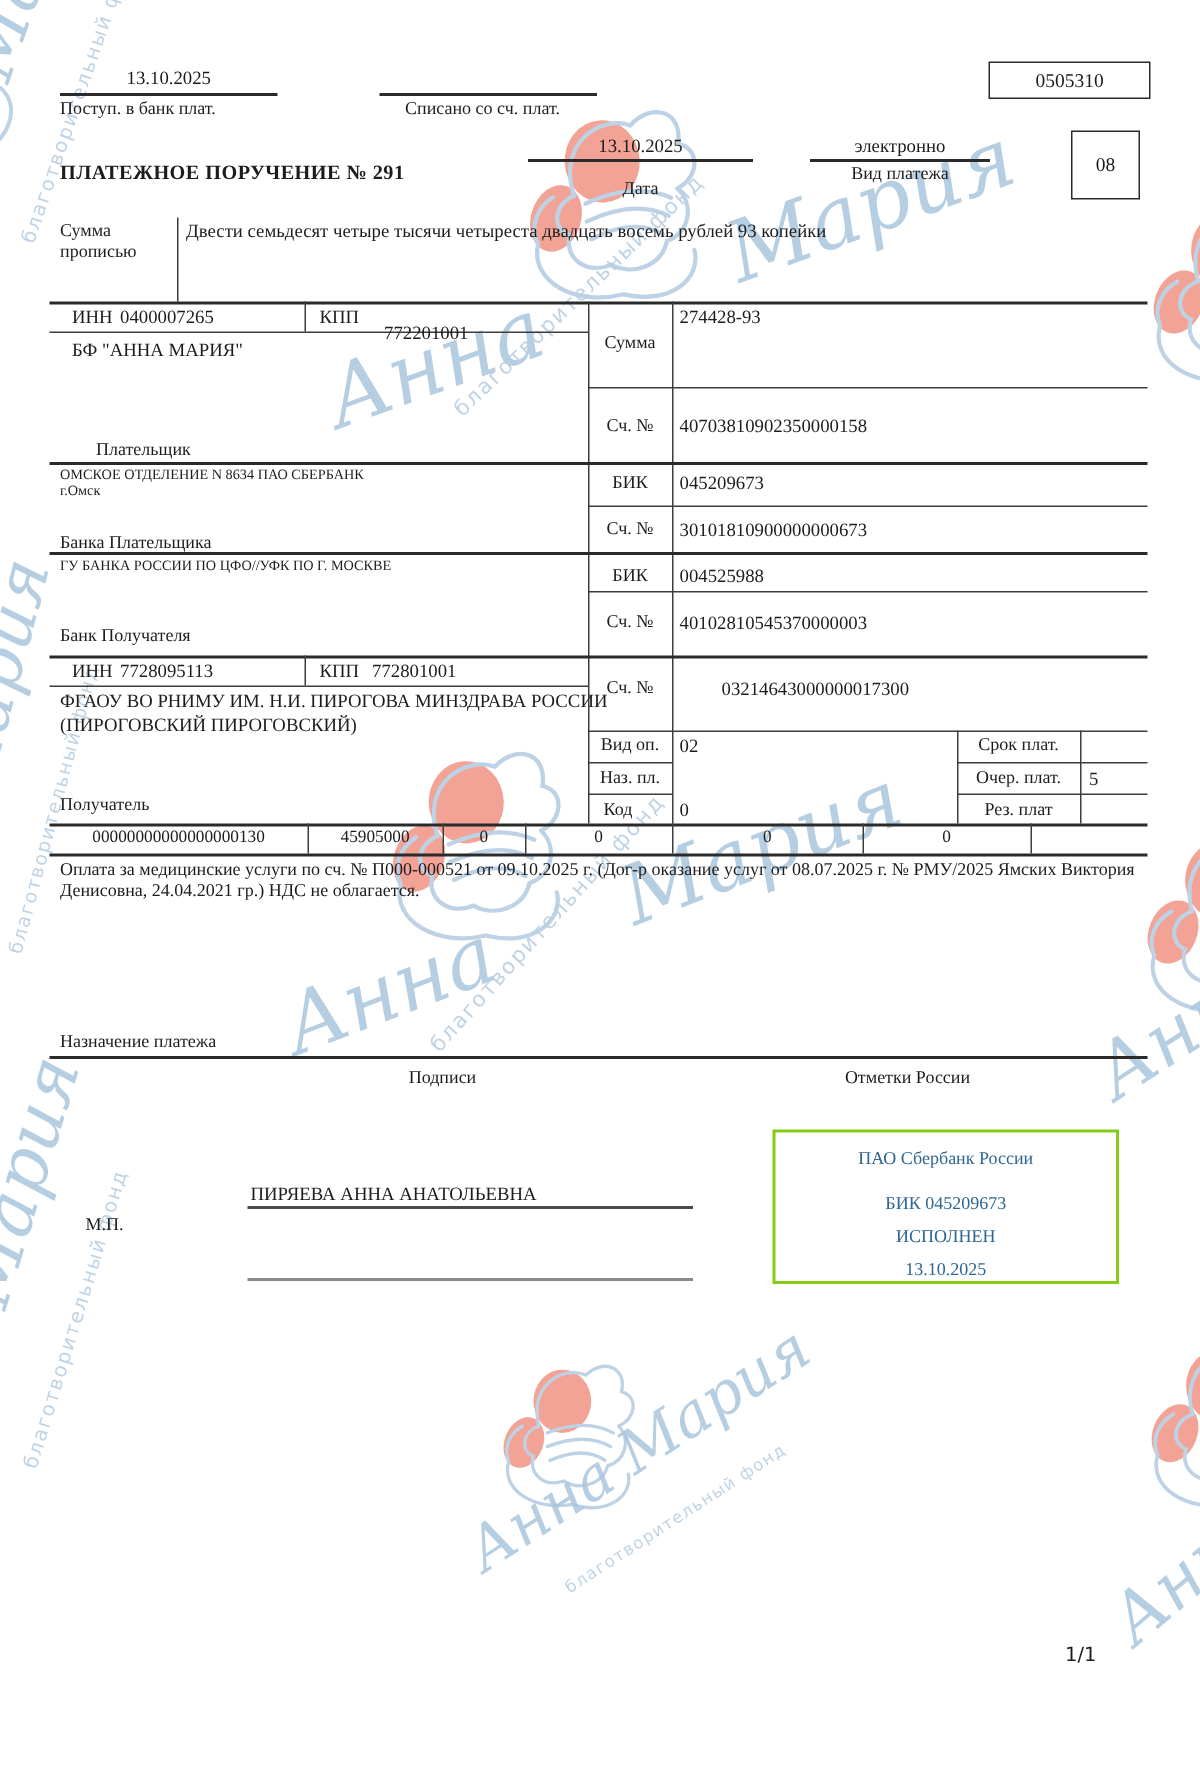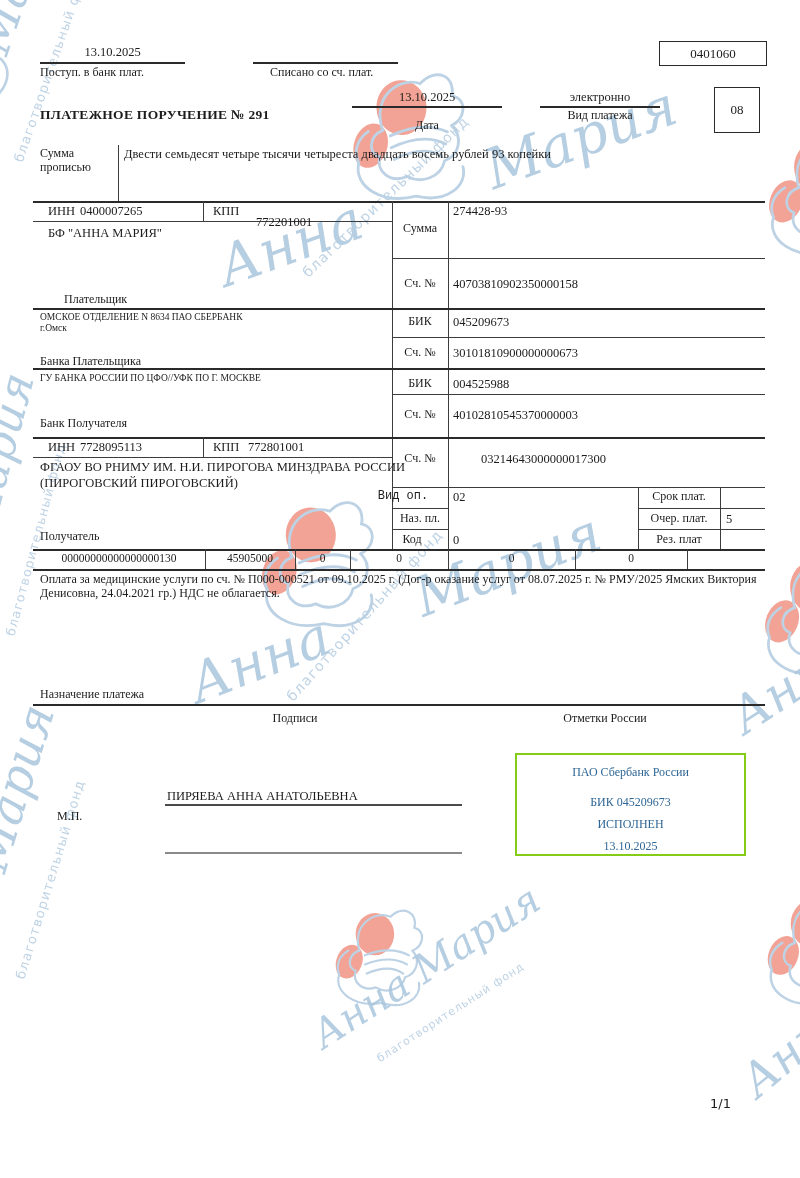--- a/index.html
+++ b/index.html
@@ -163,21 +163,21 @@
     <div class="wm-title" style="left:-4px;top:150px;transform:rotate(-40deg);">Анна Мария</div>
   </div>
 
   <div class="content">
 
     <div class="t tc" style="left:40px;top:45px;width:145px;">13.10.2025</div>
     <div class="hl2" style="left:40px;top:62px;width:145px;"></div>
     <div class="t md" style="left:40px;top:66px;">Поступ. в банк плат.</div>
     <div class="hl2" style="left:253px;top:62px;width:145px;"></div>
     <div class="t md" style="left:270px;top:66px;">Списано со сч. плат.</div>
-    <div class="box" style="left:659px;top:41px;width:106px;height:23px;">0401060</div>
+    <div class="box" style="left:659px;top:41px;width:106px;height:23px;">0505310</div>
 
     <div class="t lg" style="left:40px;top:107px;">ПЛАТЕЖНОЕ ПОРУЧЕНИЕ № 291</div>
     <div class="t tc" style="left:352px;top:90px;width:150px;">13.10.2025</div>
     <div class="hl2" style="left:352px;top:106px;width:150px;"></div>
     <div class="t md tc" style="left:352px;top:99px;width:150px;margin-top:20px;">Дата</div>
     <div class="t tc" style="left:540px;top:90px;width:120px;">электронно</div>
     <div class="hl2" style="left:540px;top:106px;width:120px;"></div>
     <div class="t md tc" style="left:540px;top:109px;width:120px;">Вид платежа</div>
     <div class="box" style="left:714px;top:87px;width:44px;height:44px;">08</div>
 
@@ -233,21 +233,21 @@
     <div class="t" style="left:248px;top:440px;">772801001</div>
     <div class="t" style="left:40px;top:460px;">ФГАОУ ВО РНИМУ ИМ. Н.И. ПИРОГОВА МИНЗДРАВА РОССИИ</div>
     <div class="t" style="left:40px;top:476px;">(ПИРОГОВСКИЙ ПИРОГОВСКИЙ)</div>
     <div class="t md tc" style="left:392px;top:452px;width:56px;">Сч. №</div>
     <div class="t" style="left:453px;top:452px;margin-left:28px;">03214643000000017300</div>
     <div class="t md" style="left:40px;top:530px;">Получатель</div>
 
     <div class="hl" style="left:392px;top:487px;width:373px;"></div>
     <div class="vl" style="left:638px;top:487px;height:62px;"></div>
     <div class="vl" style="left:720px;top:487px;height:62px;"></div>
-    <div class="t md tc" style="left:375px;top:490px;width:56px;font-family:Liberation Mono, monospace;">Вид оп.</div>
+    <div class="t md tc" style="left:392px;top:490px;width:56px;">Вид оп.</div>
     <div class="t" style="left:453px;top:490px;">02</div>
     <div class="t md tc" style="left:638px;top:490px;width:82px;">Срок плат.</div>
     <div class="t" style="left:726px;top:490px;"></div>
     <div class="hl" style="left:392px;top:508px;width:56px;"></div>
     <div class="hl" style="left:638px;top:508px;width:127px;"></div>
     <div class="t md tc" style="left:392px;top:512px;width:56px;">Наз. пл.</div>
     <div class="t md tc" style="left:638px;top:512px;width:82px;">Очер. плат.</div>
     <div class="t" style="left:726px;top:512px;">5</div>
     <div class="hl" style="left:392px;top:529px;width:56px;"></div>
     <div class="hl" style="left:638px;top:529px;width:127px;"></div>

